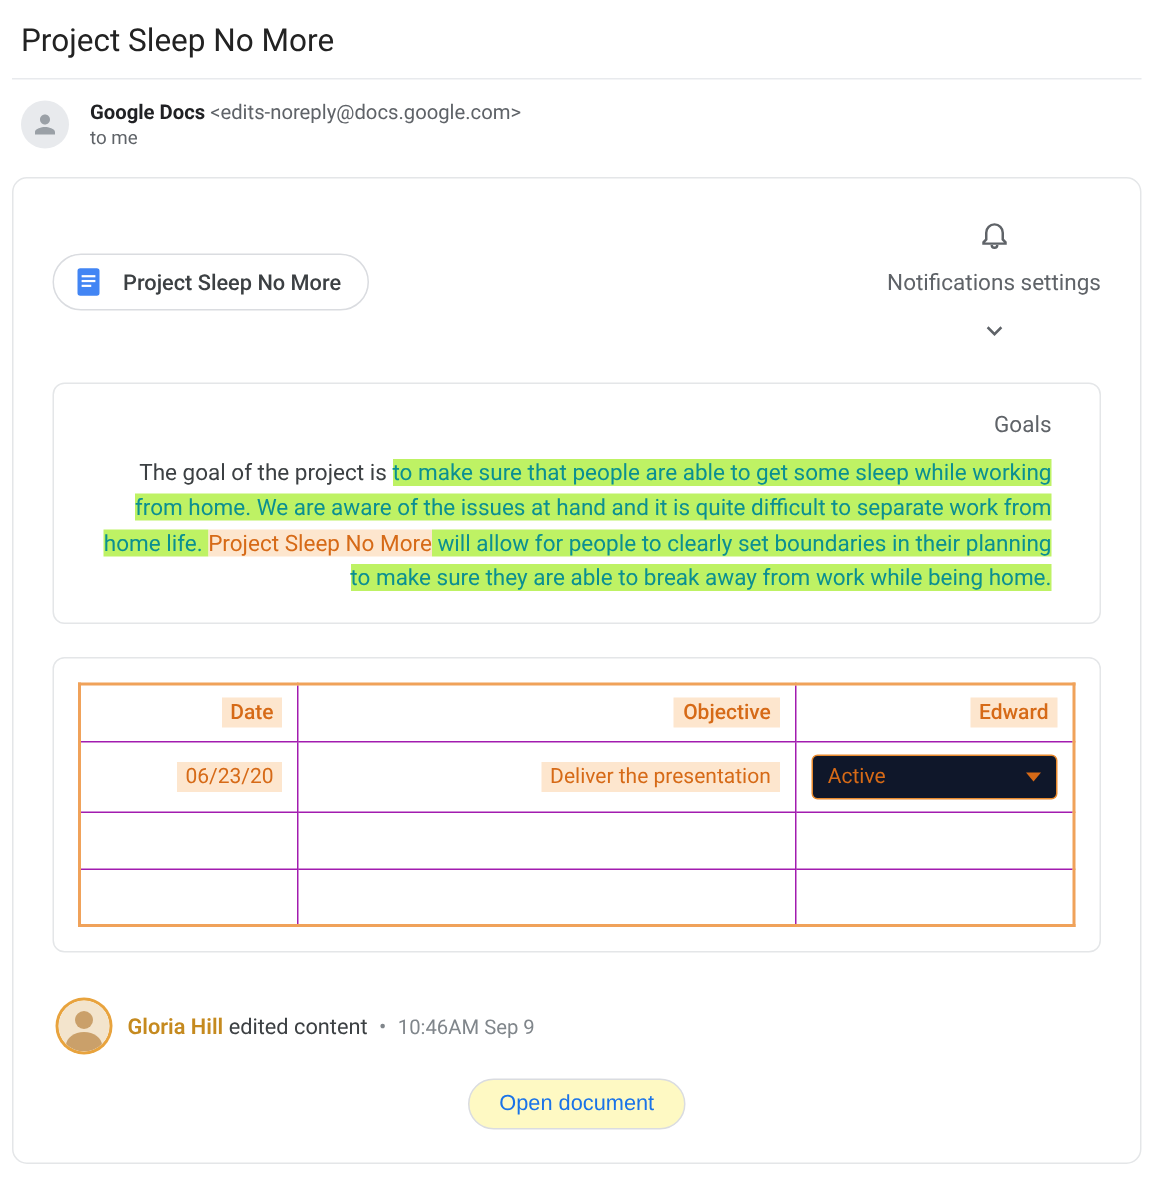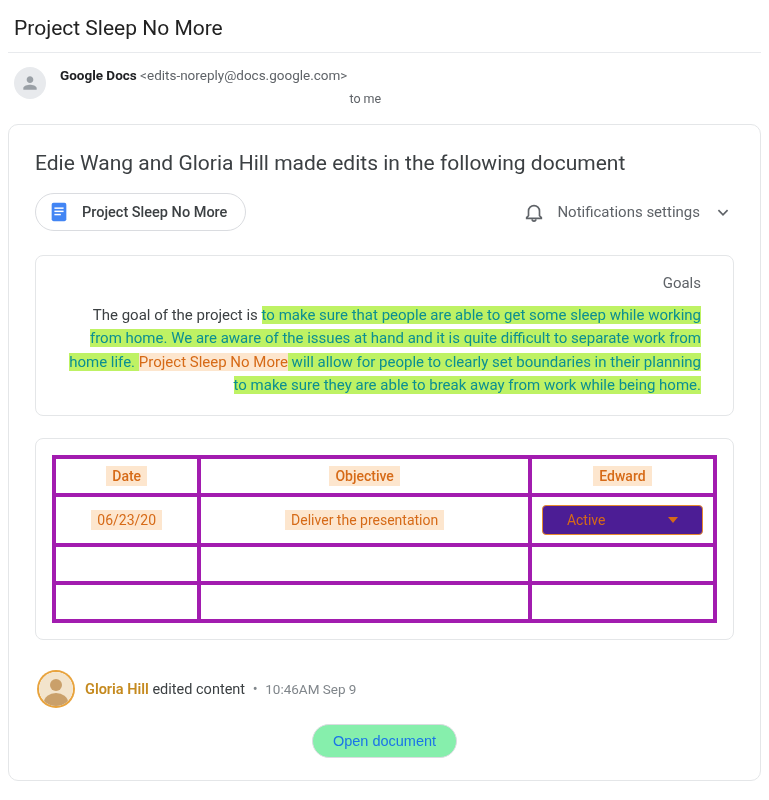--- a/index.html
+++ b/index.html
@@ -24,25 +24,25 @@
     padding-left: 6px;
     margin-bottom: 18px;
   }
   .avatar-generic {
     width: 32px; height: 32px;
     border-radius: 50%;
     background: #e8eaed;
     display: flex; align-items: center; justify-content: center;
   }
   .avatar-generic svg { width: 20px; height: 20px; fill: #9aa0a6; }
-  .sender-meta { display: flex; flex-direction: row; gap: 2px; }
+  .sender-meta { display: flex; flex-direction: column; gap: 2px; }
   .sender-line { font-size: 13.5px; }
   .sender-name { font-weight: 700; color: #202124; }
   .sender-email { color: #5f6368; font-weight: 400; }
-  .to-line { font-size: 12.5px; color: #5f6368; margin-top: 24px; }
+  .to-line { font-size: 12.5px; color: #5f6368; }
 
   .card {
     border: 1px solid #e4e6e8;
     border-radius: 10px;
     padding: 26px 26px 22px 26px;
   }
   .headline {
     font-size: 21px;
     color: #3c4043;
     margin-bottom: 18px;
@@ -65,20 +65,21 @@
   }
   .doc-icon { width: 22px; height: 22px; }
   .doc-chip span.label { font-size: 14.5px; color: #3c4043; font-weight: 500; }
   .notif-row {
     display: inline-flex;
     align-items: center;
     gap: 12px;
     color: #5f6368;
     font-size: 15px;
     cursor: pointer;
+    flex-direction: column;
   }
   .bell { width: 22px; height: 22px; fill: none; stroke: #5f6368; stroke-width: 1.8; }
   .chev { width: 22px; height: 22px; fill: none; stroke: #5f6368; stroke-width: 1.8; }
 
   .section-box {
     border: 1px solid #e4e6e8;
     border-radius: 8px;
     padding: 18px 32px;
     margin-bottom: 22px;
     text-align: right;
@@ -107,44 +108,44 @@
     border-radius: 8px;
     padding: 16px;
     margin-bottom: 24px;
   }
   table.data {
     width: 100%;
     border-collapse: collapse;
     border: 2px solid #f0a25a;
   }
   table.data th, table.data td {
-    border: 4px solid #a21caf;
+    border: 1px solid #a21caf;
     padding: 8px 10px;
-    text-align: center;
+    text-align: right;
     font-size: 14px;
     height: 38px;
     vertical-align: middle;
   }
   table.data th {
     font-weight: 500;
     color: #d66a17;
   }
   .hcell span, .dcell span {
     background: #fde6ce;
     padding: 2px 6px;
     color: #d66a17;
   }
   .status-pill {
     display: flex;
     align-items: center;
     justify-content: space-between;
-    background: #4c1d95;
+    background: #0f172a;
     border: 1.5px solid #e88a2e;
     border-radius: 4px;
-    padding: 6px 24px;
+    padding: 6px 10px;
     color: #d66a17;
     font-size: 14px;
     cursor: pointer;
   }
   .status-pill .tri {
     width: 0; height: 0;
     border-left: 5px solid transparent;
     border-right: 5px solid transparent;
     border-top: 6px solid #d66a17;
   }
@@ -170,21 +171,21 @@
   .dot { color: #80868b; padding: 0 4px; }
 
   .open-row { display:flex; justify-content:center; margin-top: 10px; }
   .open-btn {
     border: 1px solid #dadce0;
     border-radius: 999px;
     padding: 8px 20px;
     color: #1a73e8;
     font-size: 14.5px;
     font-weight: 500;
-    background: #86efac;
+    background: #fef9c3;
     cursor: pointer;
   }
 </style>
 </head>
 <body>
 
 <div class="subject">Project Sleep No More</div>
 
 <div class="sender-row">
   <div class="avatar-generic">
@@ -195,21 +196,20 @@
   <div class="sender-meta">
     <div class="sender-line">
       <span class="sender-name">Google Docs</span>
       <span class="sender-email">&lt;edits-noreply@docs.google.com&gt;</span>
     </div>
     <div class="to-line">to me</div>
   </div>
 </div>
 
 <div class="card">
-  <div class="headline">Edie Wang and Gloria Hill made edits in the following document</div>
 
   <div class="toprow">
     <div class="doc-chip">
       <svg class="doc-icon" viewBox="0 0 24 24">
         <rect x="4" y="2" width="16" height="20" rx="2" fill="#4285f4"></rect>
         <rect x="7" y="7" width="10" height="1.6" fill="#fff"></rect>
         <rect x="7" y="10.5" width="10" height="1.6" fill="#fff"></rect>
         <rect x="7" y="14" width="7" height="1.6" fill="#fff"></rect>
       </svg>
       <span class="label">Project Sleep No More</span>

